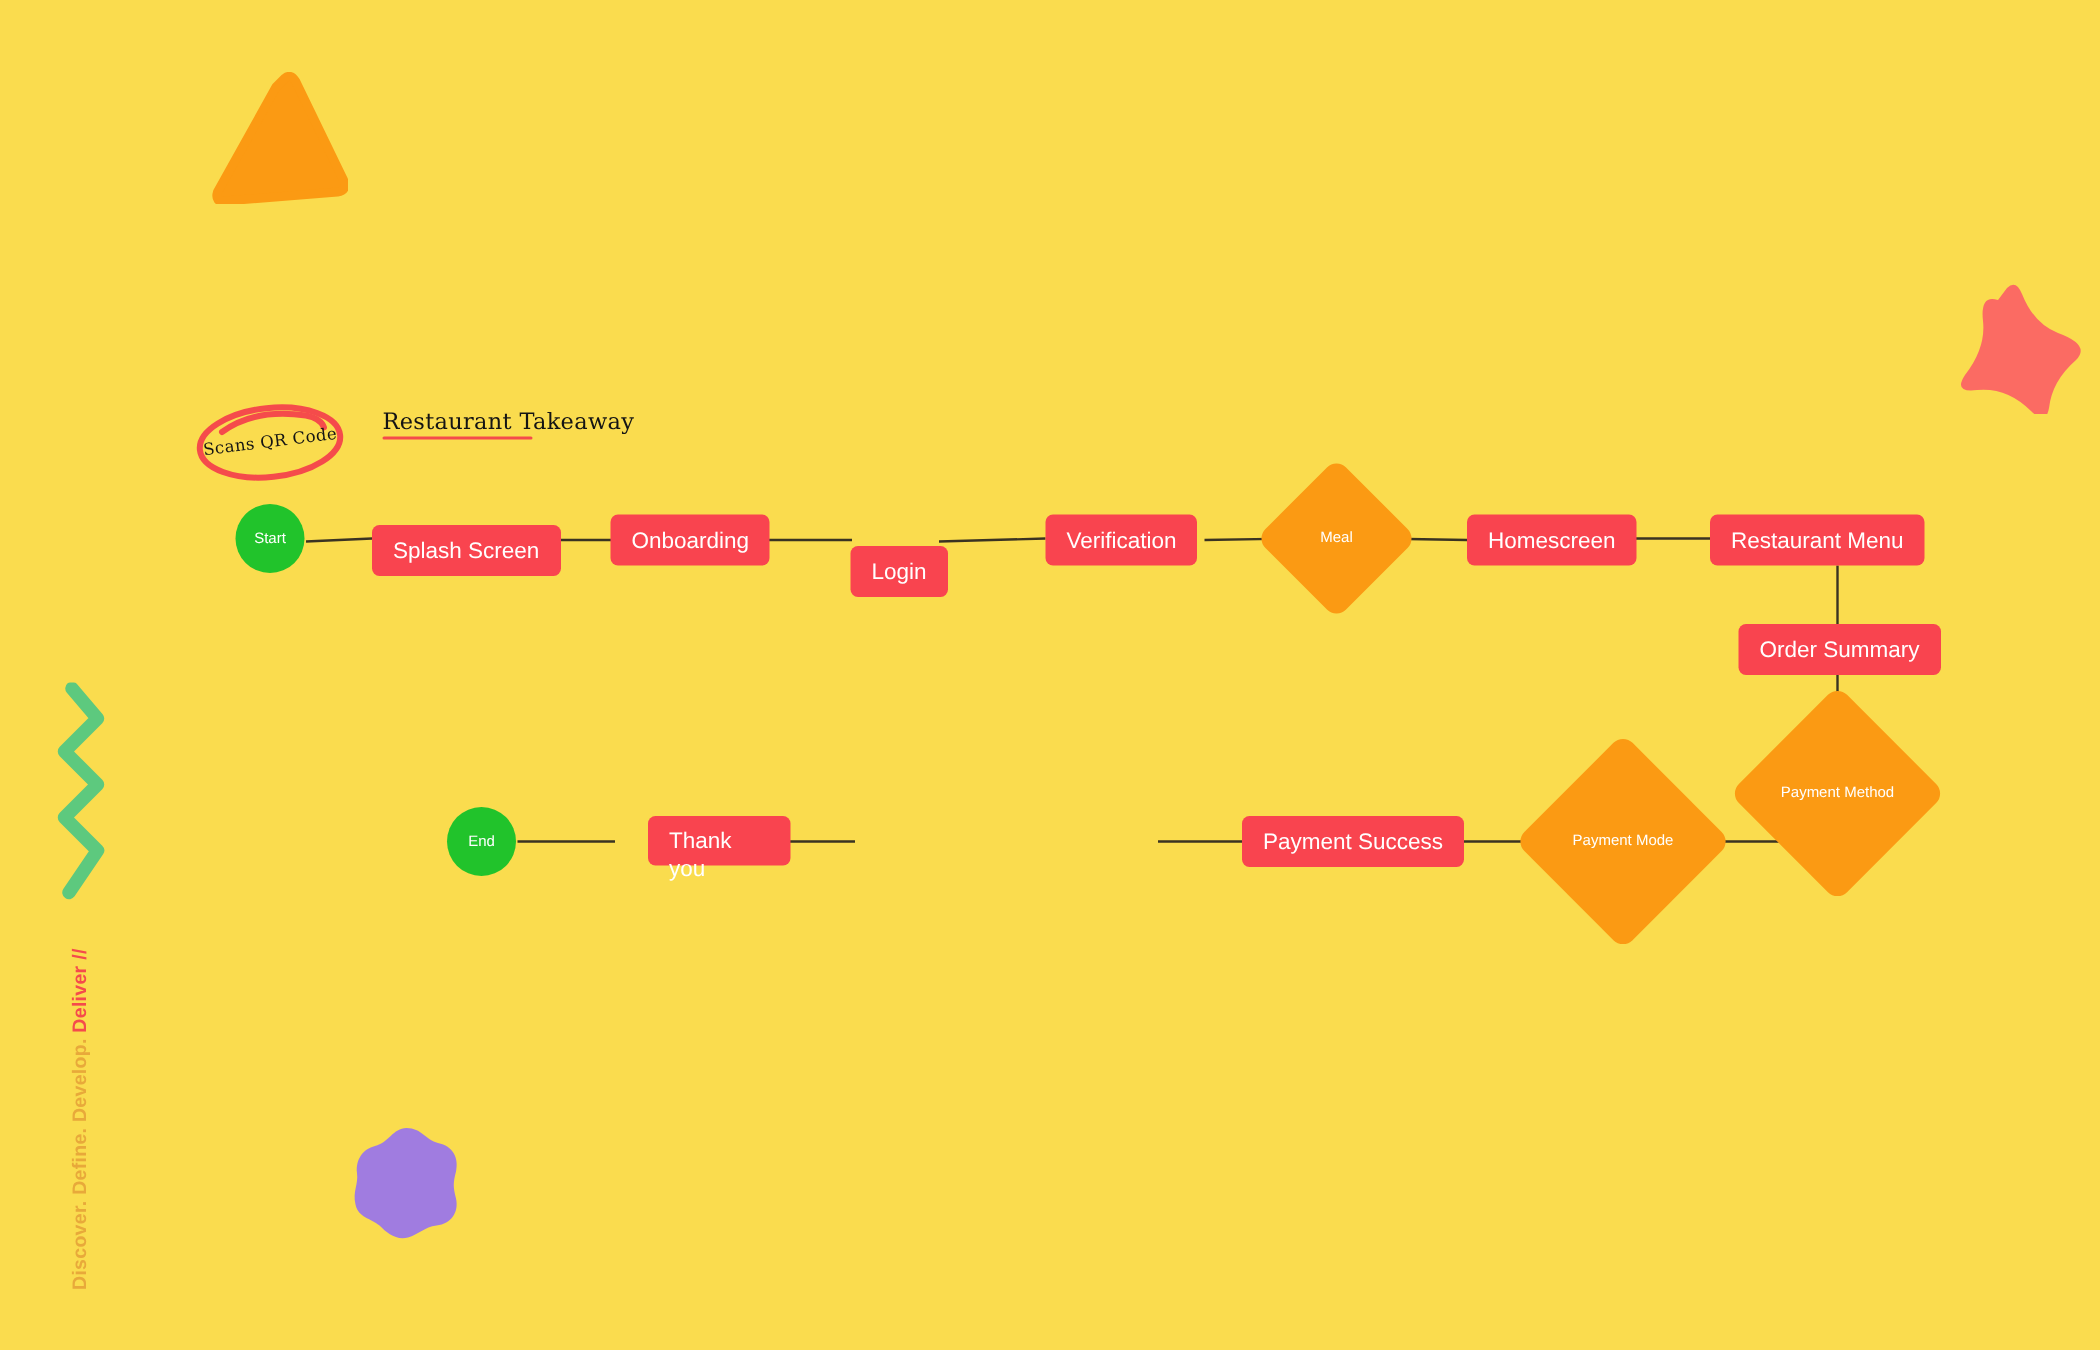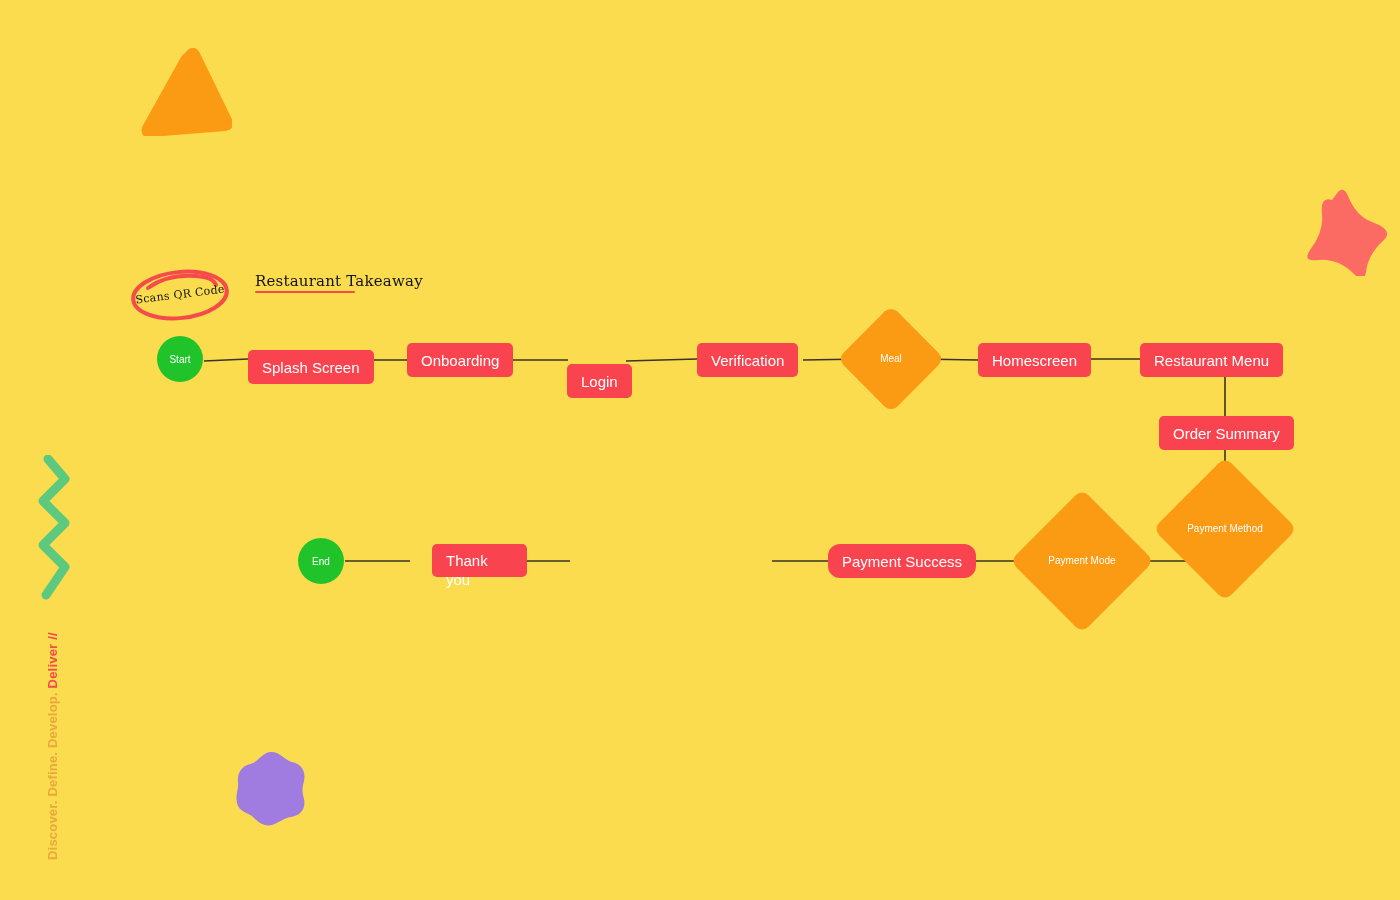--- a/index.html
+++ b/index.html
@@ -278,21 +278,21 @@
   <div class="node node-diamond wide" style="left:1174px; top:478px;">
     <div class="diamond-shape"></div>
     <span class="node-text">Payment Method</span>
   </div>
 
   <div class="node node-diamond wide" style="left:1031px; top:510px;">
     <div class="diamond-shape"></div>
     <span class="node-text">Payment Mode</span>
   </div>
 
-  <div class="node node-rect" style="left:828px; top:544px;border-radius:12px;">
+  <div class="node node-rect" style="left:828px; top:544px;">
     <span class="node-text">Payment Success</span>
   </div>
 
 
   <div class="node node-rect node-overflow" style="left:432px; top:544px; width:95px; height:33px;">
     <span class="node-text">Thank you</span>
   </div>
 
   <div class="node node-terminal" style="left:298px; top:538px;">
     <span class="node-text">End</span>

